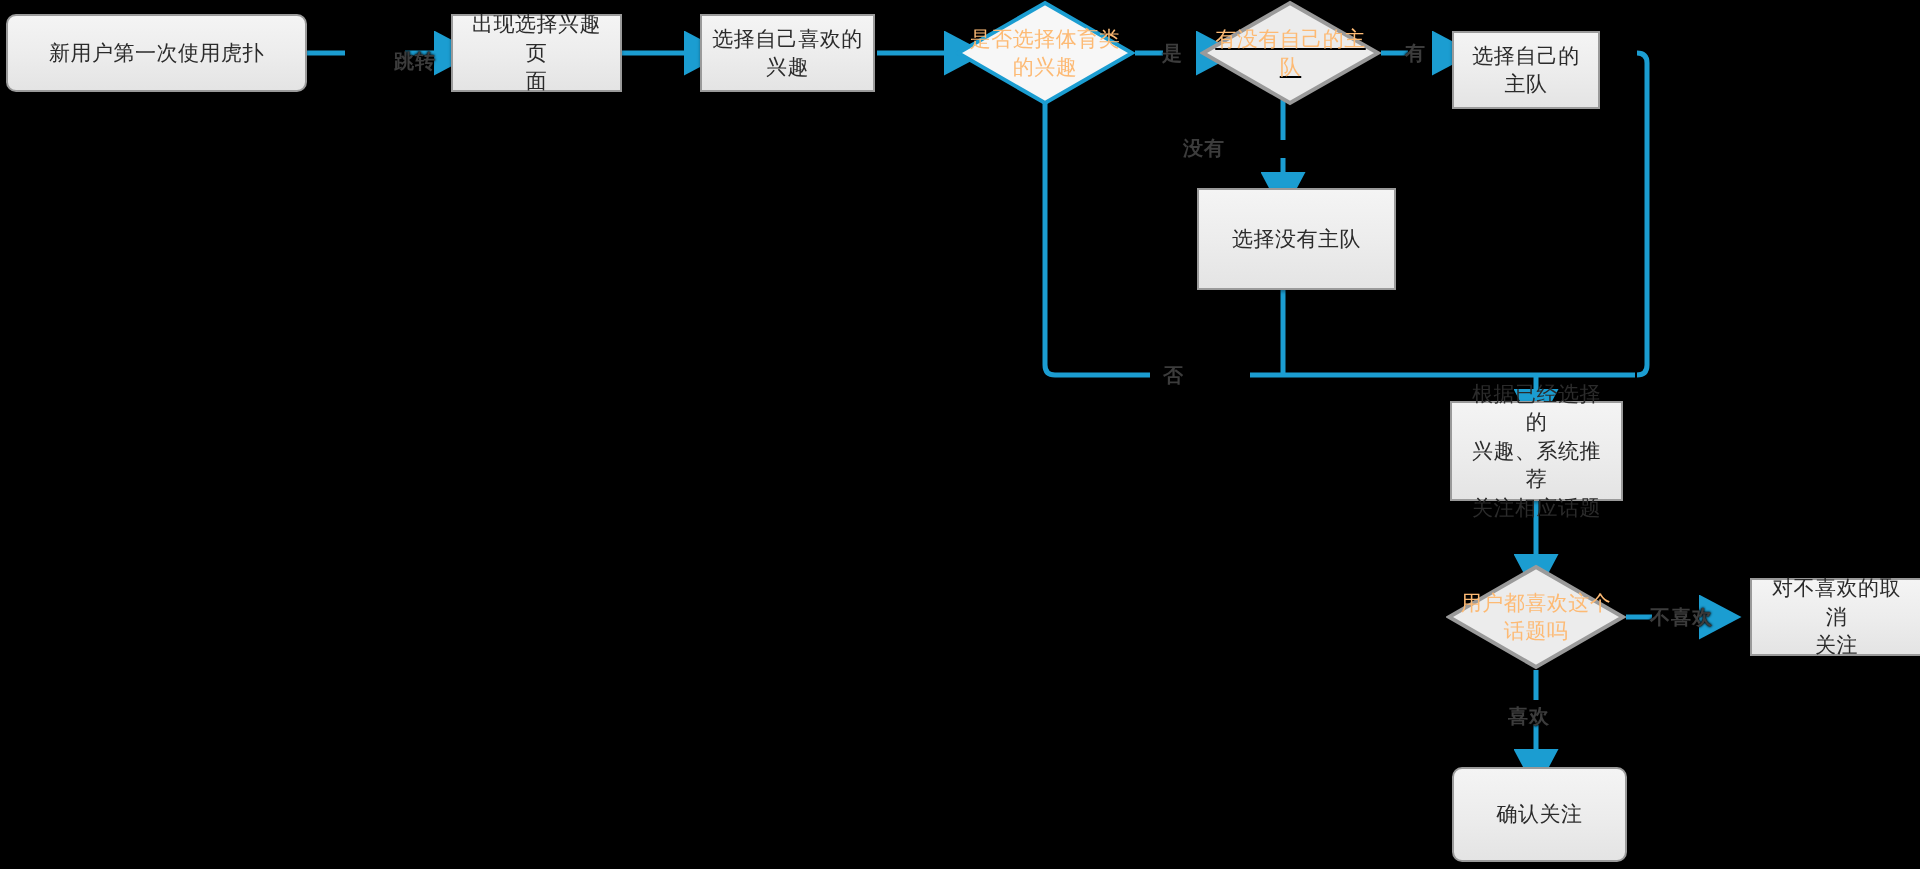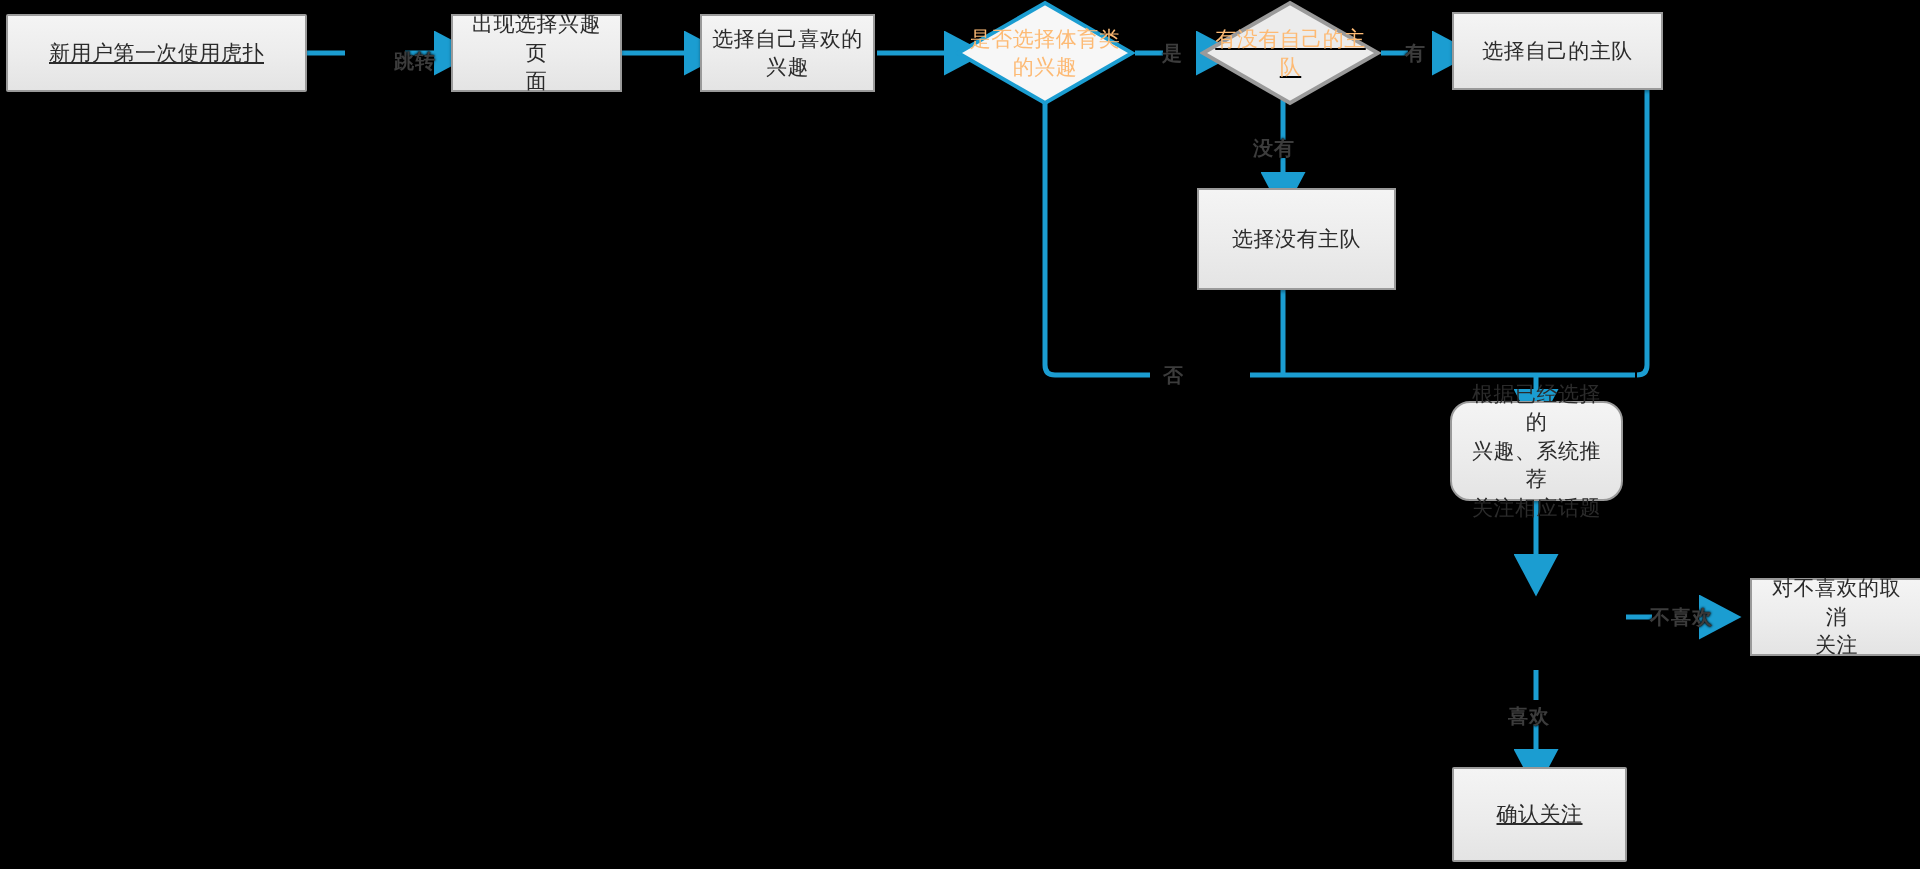--- a/index.html
+++ b/index.html
@@ -13,21 +13,21 @@
 
   .node{
     position:absolute;box-sizing:border-box;
     display:flex;align-items:center;justify-content:center;text-align:center;
     color:#2b2b2b;font-size:21px;line-height:1.35;letter-spacing:.5px;
     background:linear-gradient(180deg,#f4f4f4 0%,#ececec 55%,#e4e4e4 100%);
     border:2px solid #9a9a9a;
     box-shadow:0 2px 3px rgba(0,0,0,.35);
     padding:4px 10px;
   }
-  .node.rounded{border-radius:2px;text-decoration:underline;}
+  .node.rounded{border-radius:10px;}
   .node .txt{display:block;width:100%;white-space:pre-line;}
 
   .diamond{
     position:absolute;box-sizing:border-box;
     display:flex;align-items:center;justify-content:center;text-align:center;
   }
   .diamond .shape{
     position:absolute;left:0;top:0;width:100%;height:100%;
   }
   .diamond .txt{
@@ -113,45 +113,52 @@
   </div>
 
   <div class="diamond" style="left:1200px;top:0px;width:181px;height:106px;text-decoration:underline;">
     <svg class="shape" viewBox="0 0 181 106">
       <polygon points="90,3 178,53 90,103 3,53" fill="#ececec" stroke="#9a9a9a" stroke-width="4"></polygon>
     </svg>
     <span class="txt">有没有自己的主
 队</span>
   </div>
 
-  <div class="node" style="left:1452px;top:12px;width:211px;height:78px;">
+  <div class="node" style="left:1452px;top:31px;width:148px;height:78px;">
     <span class="txt">选择自己的主队</span>
   </div>
 
   <div class="node" style="left:1197px;top:188px;width:199px;height:102px;">
     <span class="txt">选择没有主队</span>
   </div>
 
-  <div class="node" style="left:1450px;top:401px;width:173px;height:100px;border-radius:20px;">
+  <div class="node" style="left:1450px;top:401px;width:173px;height:100px;">
     <span class="txt">根据已经选择的
 兴趣、系统推荐
 关注相应话题</span>
   </div>
 
+  <div class="diamond" style="left:1446px;top:564px;width:180px;height:106px;">
+    <svg class="shape" viewBox="0 0 180 106">
+      <polygon points="90,3 177,53 90,103 3,53" fill="#ececec" stroke="#9a9a9a" stroke-width="4"></polygon>
+    </svg>
+    <span class="txt">用户都喜欢这个
+话题吗</span>
+  </div>
 
   <div class="node" style="left:1750px;top:578px;width:173px;height:78px;">
     <span class="txt">对不喜欢的取消
 关注</span>
   </div>
 
   <div class="node rounded" style="left:1452px;top:767px;width:175px;height:95px;">
     <span class="txt">确认关注</span>
   </div>
 
   <div class="edge-label" style="left:352px;top:48px;margin-left:42px;">跳转</div>
   <div class="edge-label" style="left:1162px;top:40px;">是</div>
   <div class="edge-label" style="left:1405px;top:40px;">有</div>
-  <div class="edge-label" style="left:1253px;top:135px;text-align:right;">没有</div>
+  <div class="edge-label" style="left:1183px;top:135px;text-align:right;">没有</div>
   <div class="edge-label" style="left:1163px;top:362px;">否</div>
   <div class="edge-label" style="left:1650px;top:604px;">不喜欢</div>
   <div class="edge-label" style="left:1508px;top:703px;">喜欢</div>
 
 </div>
 
 </body></html>

